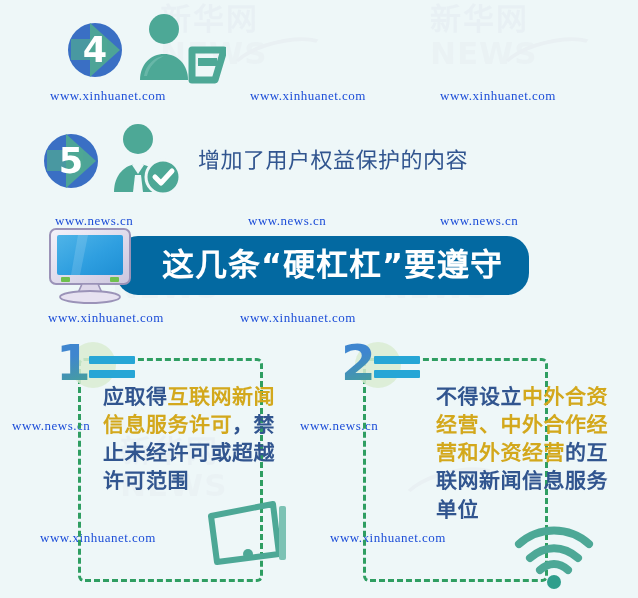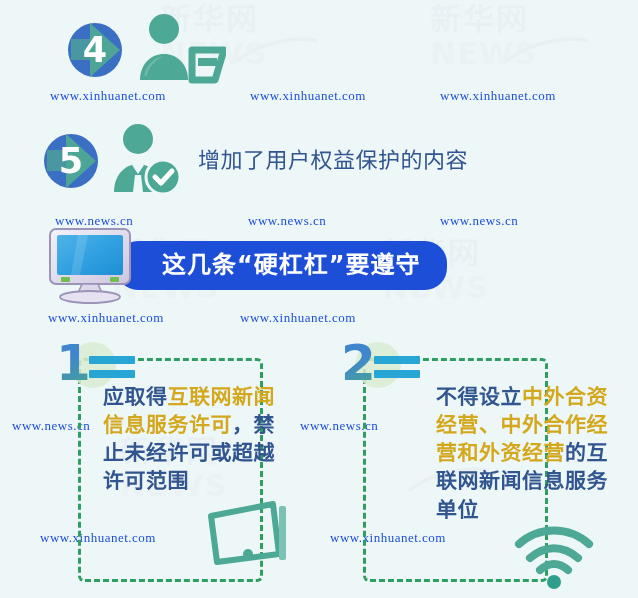--- a/index.html
+++ b/index.html
@@ -57,22 +57,22 @@
   }
   .row-icon{flex:none;margin-left:2px;}
   .row-text{
     margin-left:14px;color:#31558f;font-size:22px;line-height:1.42;
     font-weight:500;letter-spacing:.5px;
   }
 
   
   .banner-wrap{position:absolute;left:46px;top:226px;z-index:3;display:flex;align-items:center;}
   .banner-pill{
-    margin-left:-22px;background:#1d4ed8;color:#fff;
-    font-size:24px;font-weight:700;letter-spacing:1px;
+    margin-left:-22px;background:#0369a1;color:#fff;
+    font-size:32px;font-weight:700;letter-spacing:1px;
     padding:9px 26px 10px 46px;border-radius:22px;line-height:1.25;
     white-space:nowrap;
   }
   .monitor{position:relative;width:92px;height:78px;flex:none;z-index:4;}
 
   
   .card{
     position:absolute;border:3px dashed #2f9e62;border-radius:6px;z-index:2;
     box-sizing:border-box;
   }

